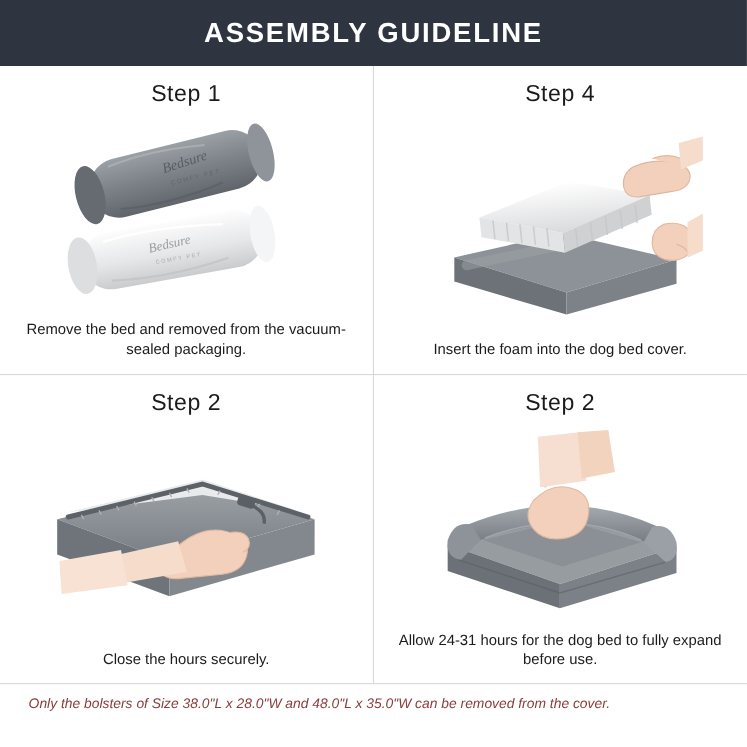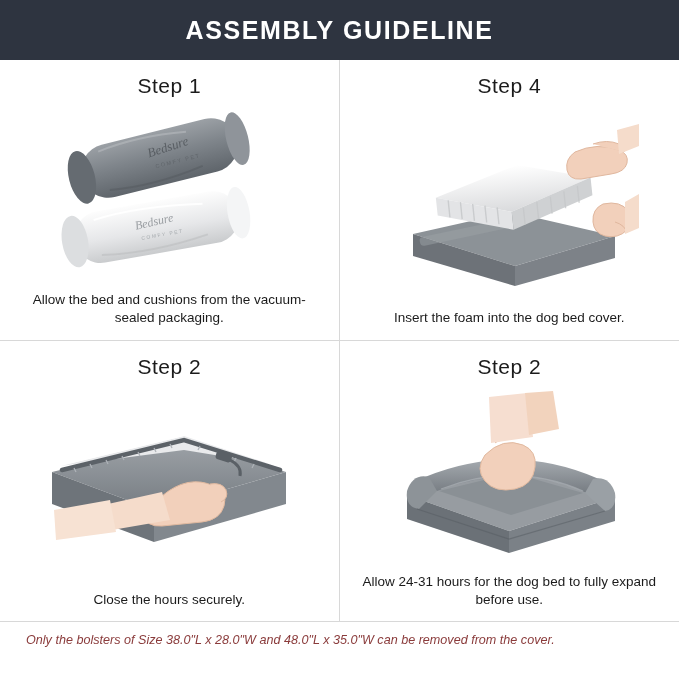--- a/index.html
+++ b/index.html
@@ -123,21 +123,21 @@
             <rect x="30" y="92" width="166" height="52" rx="26" fill="url(#whiteRoll)"></rect>
             <ellipse cx="30" cy="118" rx="13" ry="26" fill="#dcdee0"></ellipse>
             <ellipse cx="196" cy="118" rx="11" ry="26" fill="#f4f5f6"></ellipse>
             <path d="M52 100 q48 -6 110 3" stroke="#ffffff" stroke-width="2" fill="none" opacity=".9"></path>
             <path d="M54 136 q50 7 108 -2" stroke="#bcbec0" stroke-width="2" fill="none" opacity=".6"></path>
             <text x="92" y="117" font-family="Liberation Serif, serif" font-size="12" fill="#9a9ea2" transform="rotate(-3 92 117)" font-style="italic">Bedsure</text>
             <text x="96" y="128" font-family="Liberation Sans, sans-serif" font-size="5" fill="#a7abaf" letter-spacing="1.5">COMFY PET</text>
           </g>
         </svg>
       </div>
-      <div class="caption">Allow the bed and cushions from the vacuum-sealed packaging.</div>
+      <div class="caption">Remove the bed and removed from the vacuum-sealed packaging.</div>
     </div>
 
     <div class="cell row-top" style="border-bottom:1px solid #d8d8d8;">
       <div class="step-title">Step 4</div>
       <div class="art">
         <svg width="260" height="175" viewBox="0 0 260 175">
           <defs>
             <linearGradient id="coverG" x1="0" y1="0" x2="0" y2="1">
               <stop offset="0%" stop-color="#9aa0a5"></stop>
               <stop offset="100%" stop-color="#6b7177"></stop>

